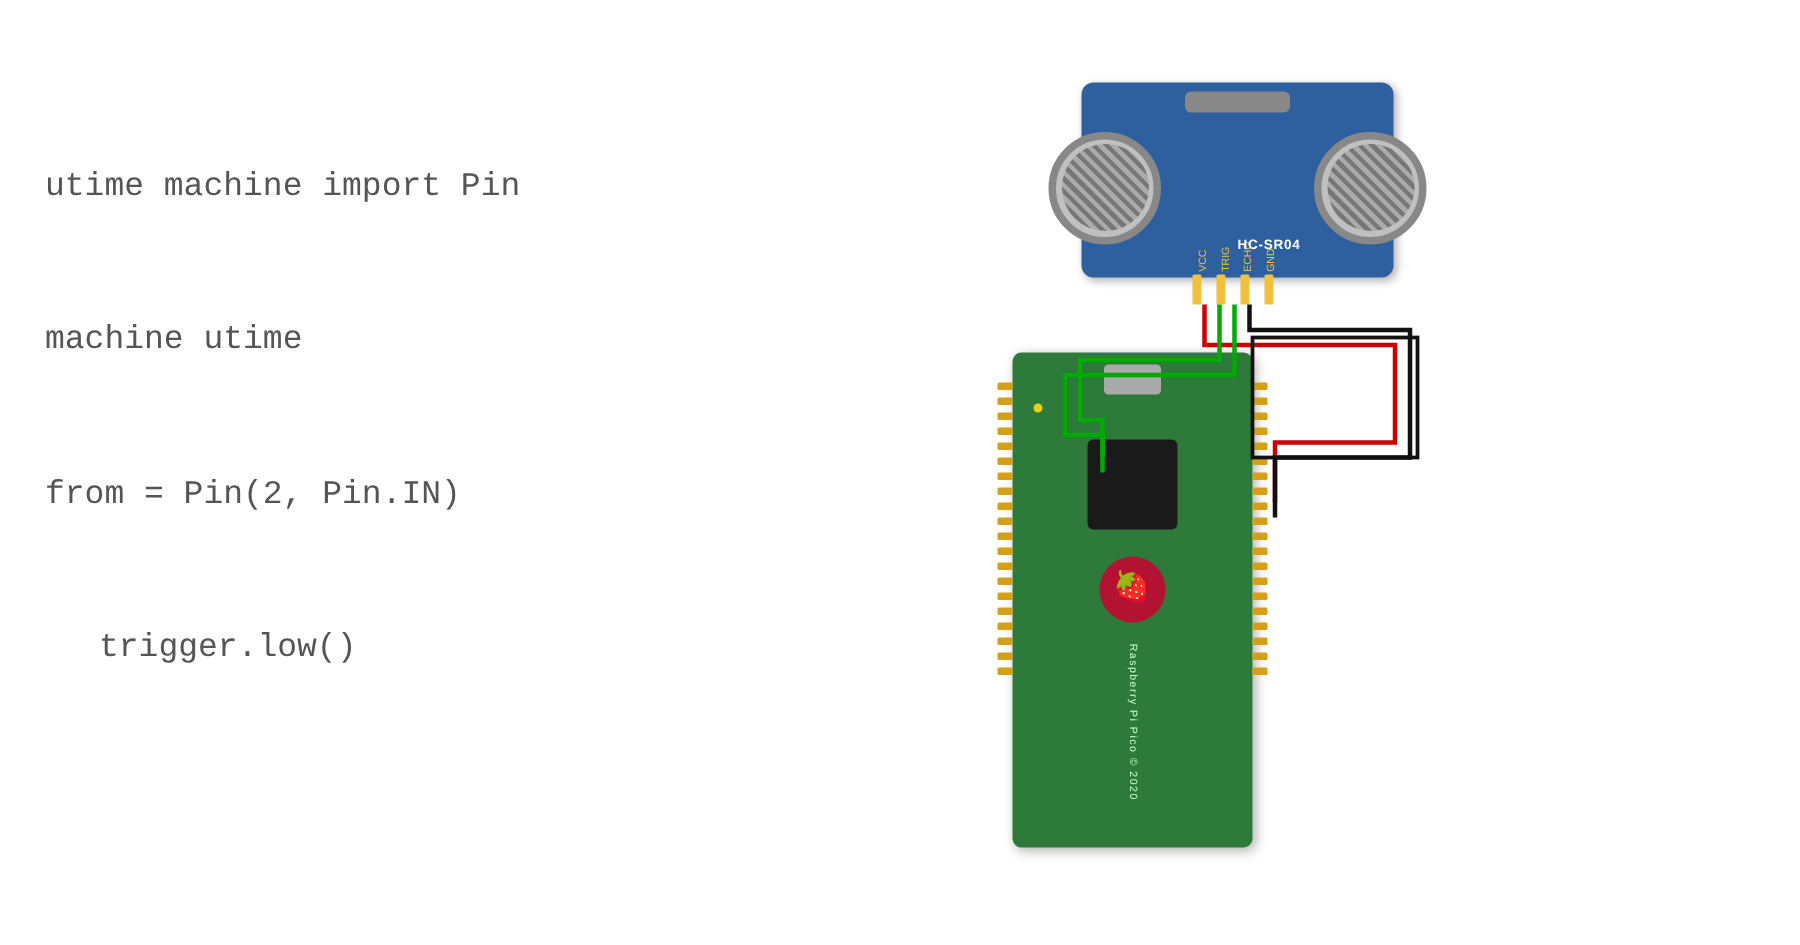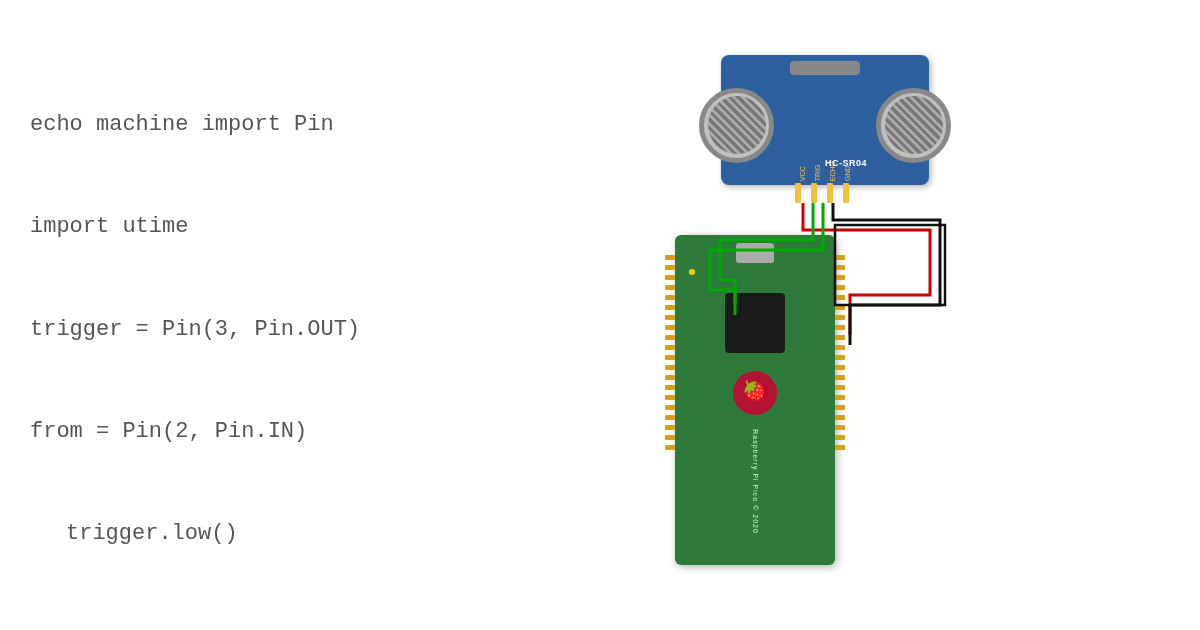--- a/index.html
+++ b/index.html
@@ -226,23 +226,22 @@
       height: 6px;
       border-radius: 50%;
       background: #f0d000;
     }
   </style>
 </head>
 <body>
 
 <div class="left-panel">
   <div class="code-block">
-    <div>echo machine import Pin</div>
-    <div>import utime</div>
-    <div>trigger = Pin(3, Pin.OUT)</div>
+    <div>utime machine import Pin</div>
+    <div>machine utime</div>
     <div>from = Pin(2, Pin.IN)</div>
     <div class="code-indent">trigger.low()</div>
     
     
     
     
     
     
   </div>
 </div>

